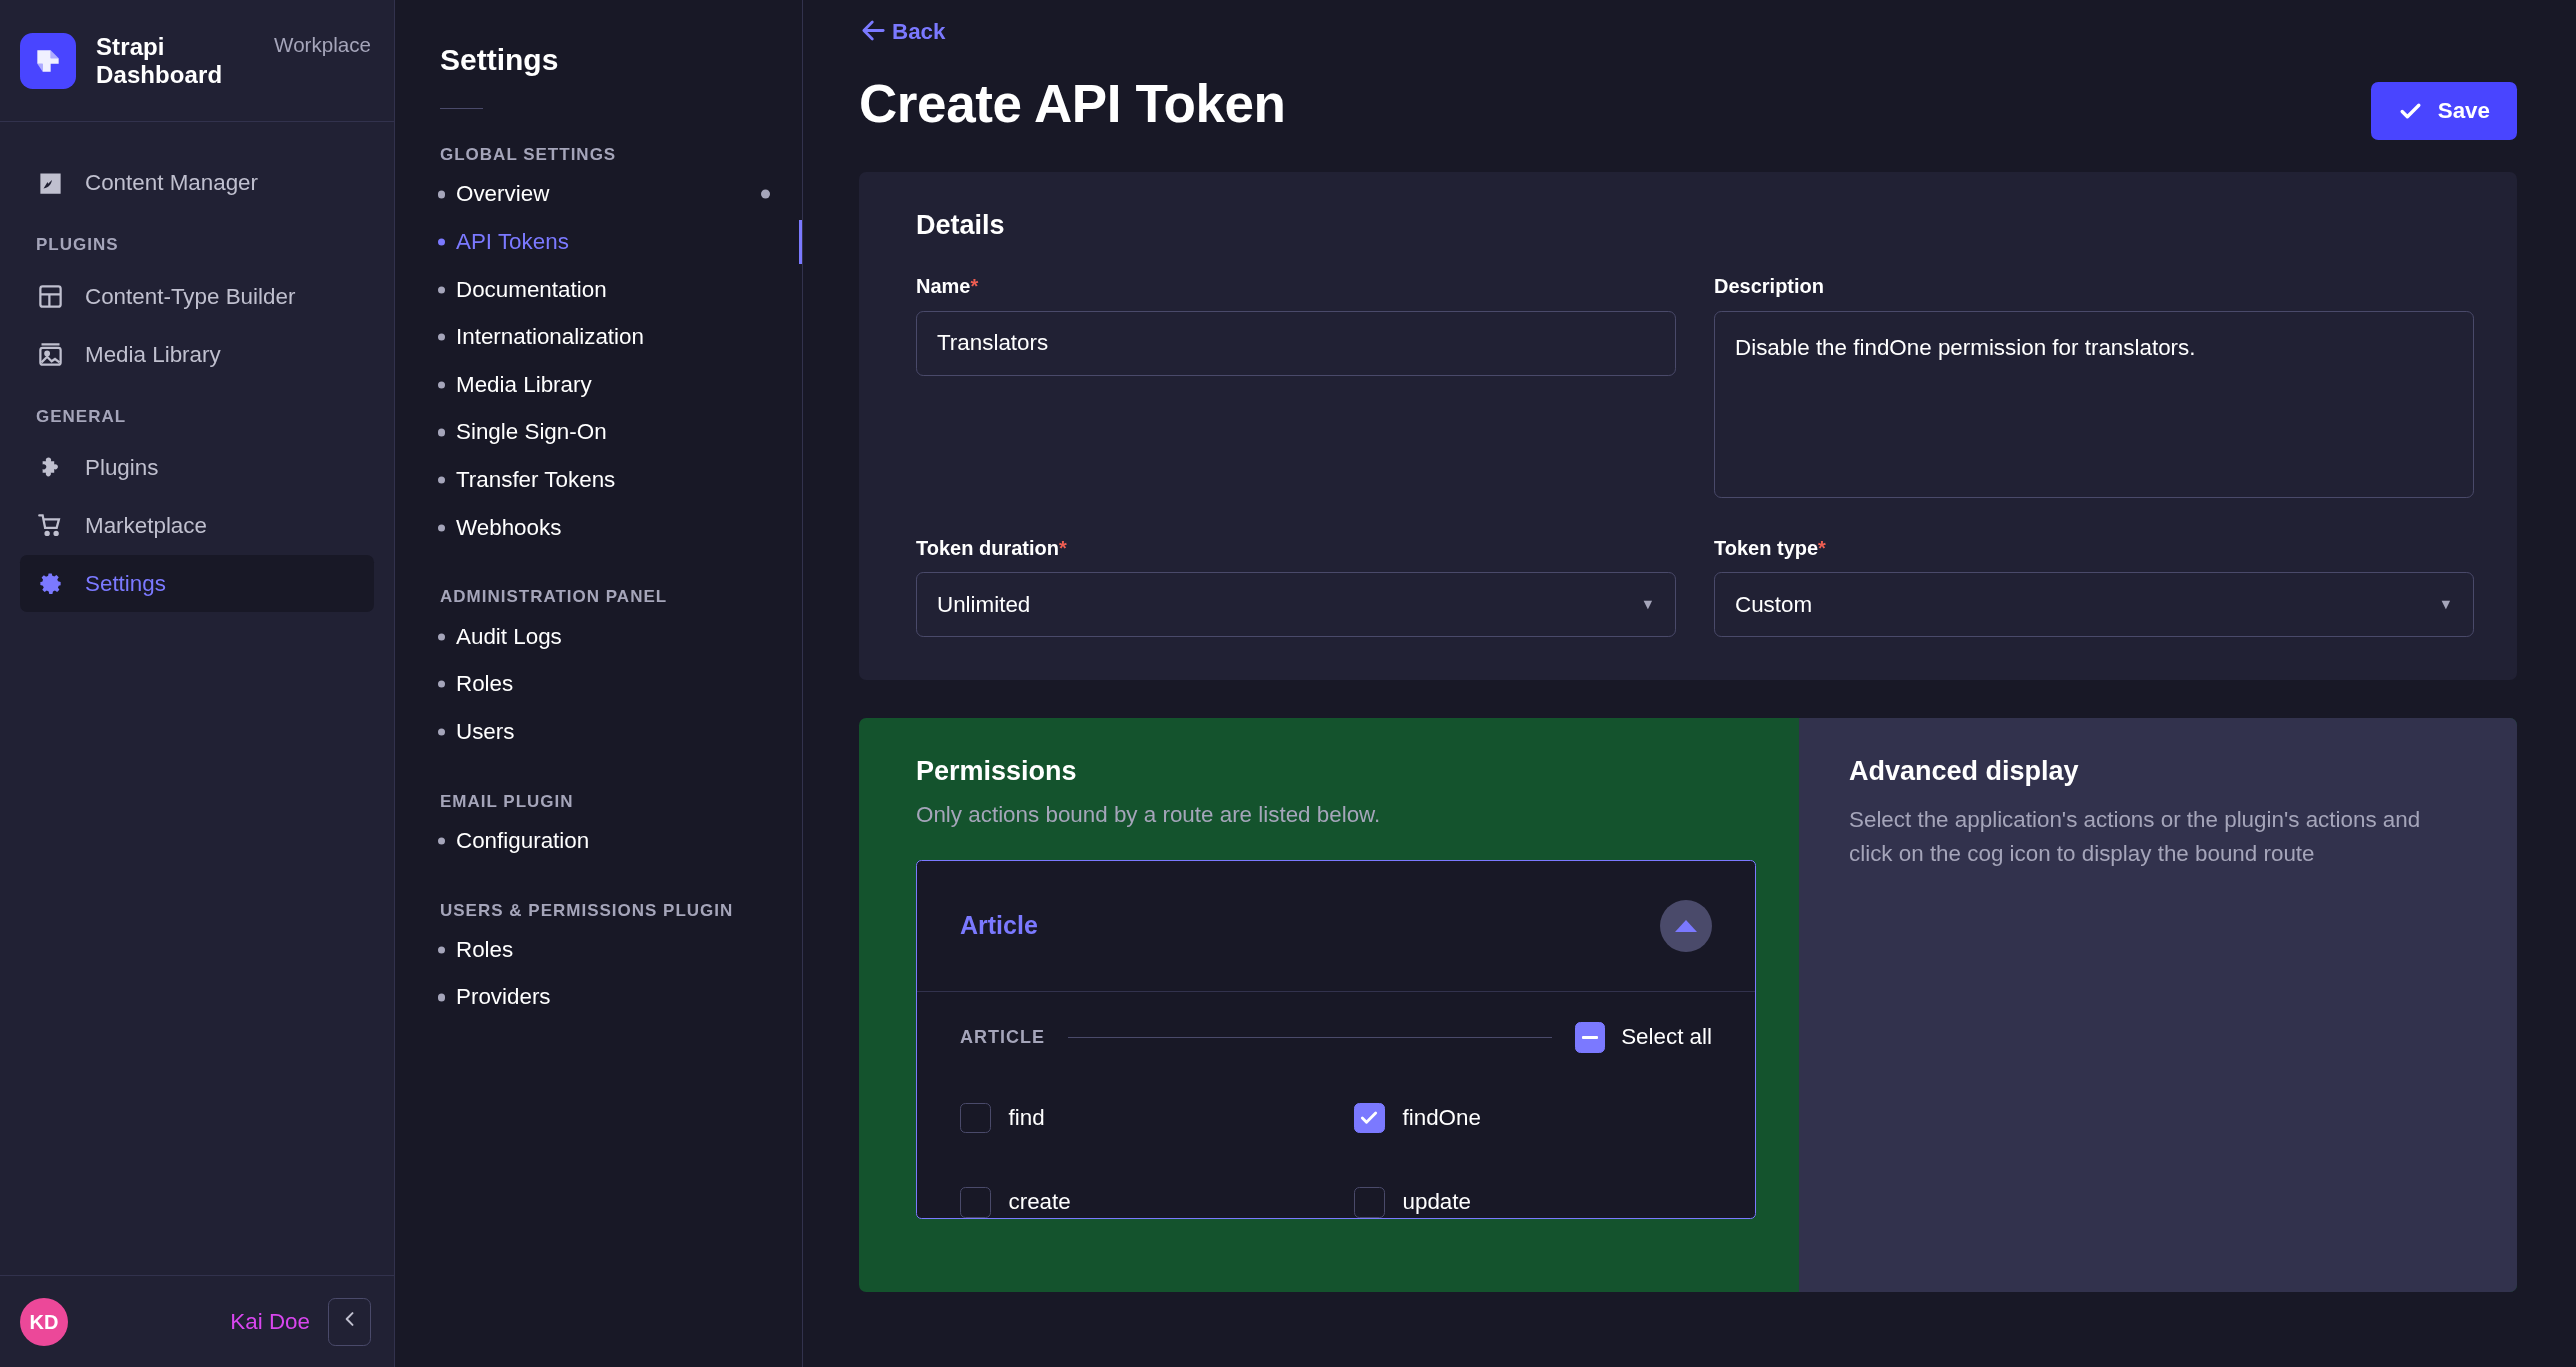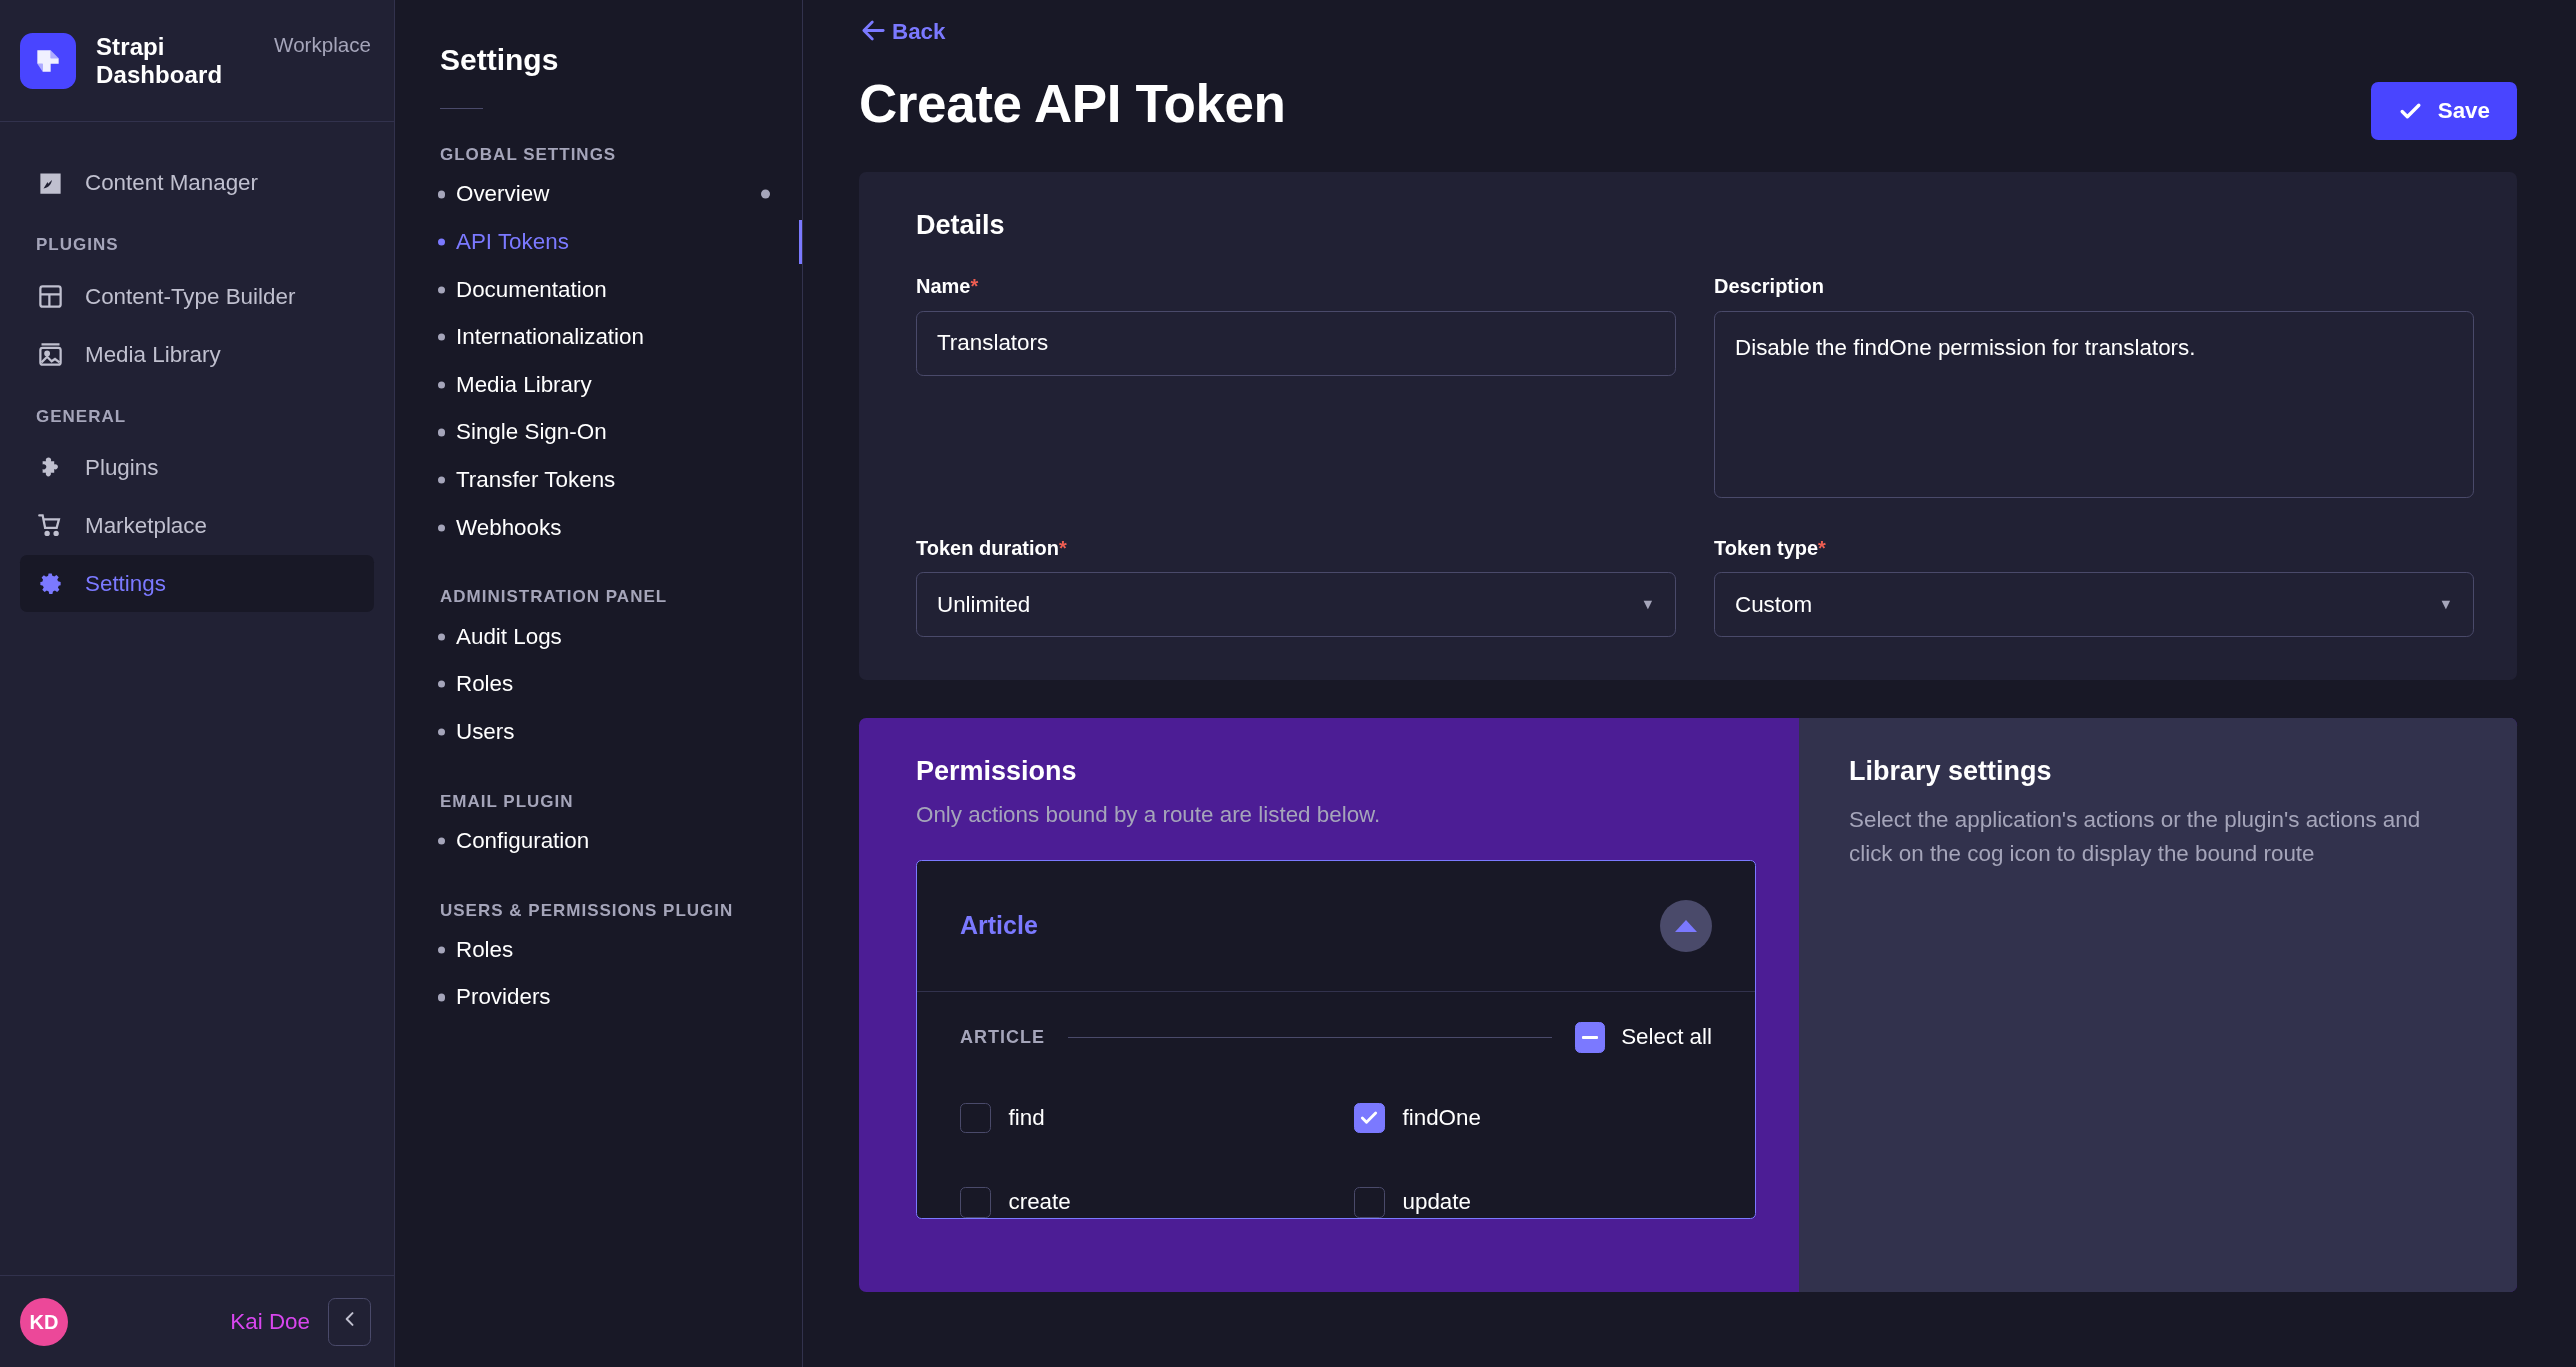--- a/index.html
+++ b/index.html
@@ -166,21 +166,21 @@
     padding: 16px 20px; height: 65px;
     display: flex; align-items: center; justify-content: space-between;
     cursor: pointer;
   }
   .caret { color: #a5a5ba; font-size: 14.4px; line-height: 1; }
   .row-gap { margin-top: 39px; }
 
   
   .perm-wrap {
     display: flex; margin: 38px 59px 0 56px;
-    background: #4c1d95; border-radius: 7.2px; overflow: hidden;
+    background: #14532d; border-radius: 7.2px; overflow: hidden;
     min-height: 574px;
   }
   .perm-left { flex: 1 1 auto; padding: 38px 43px 0 57px; }
   .perm-left h3 { color: #ffffff; font-size: 27px; font-weight: bold; }
   .perm-sub { color: #a5a5ba; font-size: 22.4px; margin-top: 14.4px; }
   .collection-card {
     margin-top: 32px; background: #181826;
     border: 0.9px solid #7b79ff; border-radius: 5.4px;
     border-top-left-radius: 5.4px; border-top-right-radius: 5.4px;
   }
@@ -504,20 +504,20 @@
               <label class="action-item">
                 <span class="cb"></span>
                 <span class="action-label">update</span>
               </label>
             </div>
           </div>
         </div>
       </div>
 
       <aside class="perm-right">
-        <h3>Library settings</h3>
+        <h3>Advanced display</h3>
         <p>Select the application's actions or the plugin's actions and click on the cog icon to display the bound route</p>
       </aside>
     </section>
 
   </main>
 </div>
 
 
 </body></html>

